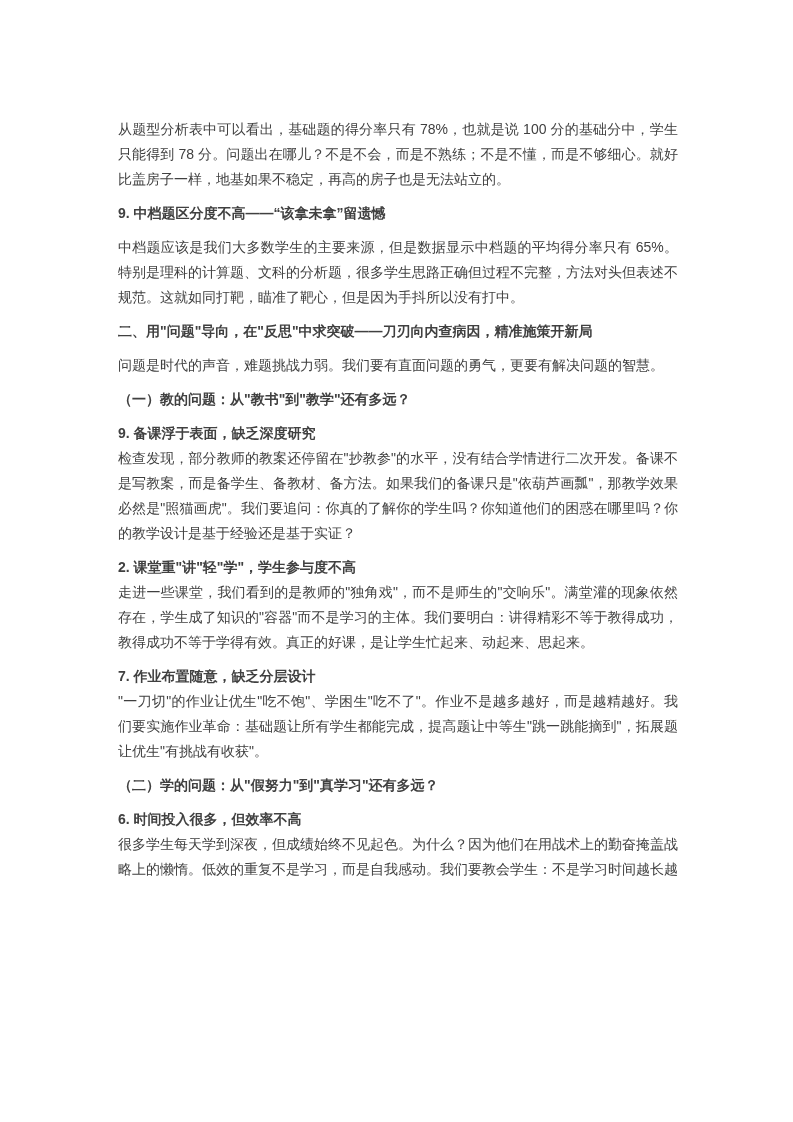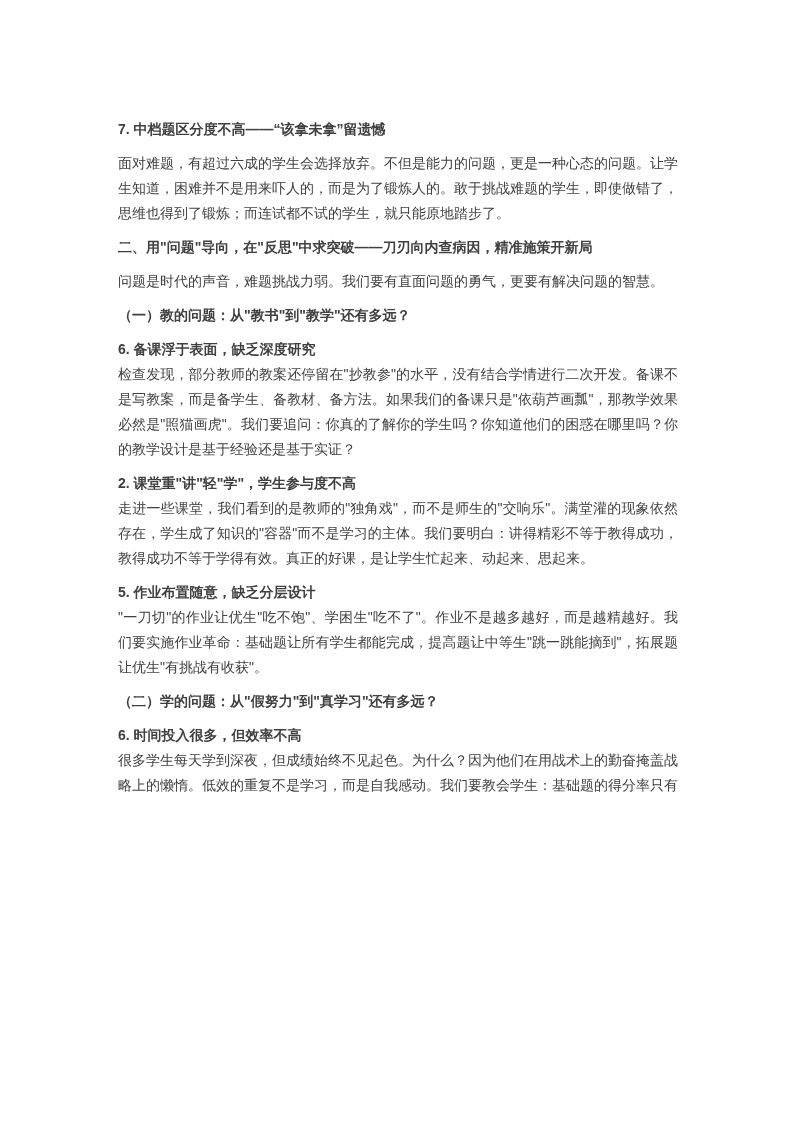--- a/index.html
+++ b/index.html
@@ -27,28 +27,29 @@
   .block { margin: 0 0 9px 0; }
   .heading { font-weight: bold; margin: 0 0 9px 0; }
   .runin { font-weight: bold; margin: 0; }
   .para-tight { margin: 0 0 9px 0; }
 </style>
 </head>
 <body>
 
 <div class="page">
   <div class="content">
-    <p class="heading">7. 中档题区分度不高——“该拿未拿”留遗憾</p>
-    <p class="block">面对难题，有超过六成的学生会选择放弃。不但是能力的问题，更是一种心态的问题。让学生知道，困难并不是用来吓人的，而是为了锻炼人的。敢于挑战难题的学生，即使做错了，思维也得到了锻炼；而连试都不试的学生，就只能原地踏步了。</p>
+    <p class="block">从题型分析表中可以看出，基础题的得分率只有 78%，也就是说 100 分的基础分中，学生只能得到 78 分。问题出在哪儿？不是不会，而是不熟练；不是不懂，而是不够细心。就好比盖房子一样，地基如果不稳定，再高的房子也是无法站立的。</p>
+    <p class="heading">9. 中档题区分度不高——“该拿未拿”留遗憾</p>
+    <p class="block">中档题应该是我们大多数学生的主要来源，但是数据显示中档题的平均得分率只有 65%。特别是理科的计算题、文科的分析题，很多学生思路正确但过程不完整，方法对头但表述不规范。这就如同打靶，瞄准了靶心，但是因为手抖所以没有打中。</p>
     <p class="heading">二、用"问题"导向，在"反思"中求突破——刀刃向内查病因，精准施策开新局</p>
     <p class="block">问题是时代的声音，难题挑战力弱。我们要有直面问题的勇气，更要有解决问题的智慧。</p>
     <p class="heading">（一）教的问题：从"教书"到"教学"还有多远？</p>
-    <p class="runin">6. 备课浮于表面，缺乏深度研究</p>
+    <p class="runin">9. 备课浮于表面，缺乏深度研究</p>
     <p class="para-tight">检查发现，部分教师的教案还停留在"抄教参"的水平，没有结合学情进行二次开发。备课不是写教案，而是备学生、备教材、备方法。如果我们的备课只是"依葫芦画瓢"，那教学效果必然是"照猫画虎"。我们要追问：你真的了解你的学生吗？你知道他们的困惑在哪里吗？你的教学设计是基于经验还是基于实证？</p>
     <p class="runin">2. 课堂重"讲"轻"学"，学生参与度不高</p>
     <p class="para-tight">走进一些课堂，我们看到的是教师的"独角戏"，而不是师生的"交响乐"。满堂灌的现象依然存在，学生成了知识的"容器"而不是学习的主体。我们要明白：讲得精彩不等于教得成功，教得成功不等于学得有效。真正的好课，是让学生忙起来、动起来、思起来。</p>
-    <p class="runin">5. 作业布置随意，缺乏分层设计</p>
+    <p class="runin">7. 作业布置随意，缺乏分层设计</p>
     <p class="para-tight">"一刀切"的作业让优生"吃不饱"、学困生"吃不了"。作业不是越多越好，而是越精越好。我们要实施作业革命：基础题让所有学生都能完成，提高题让中等生"跳一跳能摘到"，拓展题让优生"有挑战有收获"。</p>
     <p class="heading">（二）学的问题：从"假努力"到"真学习"还有多远？</p>
     <p class="runin">6. 时间投入很多，但效率不高</p>
-    <p class="para-tight">很多学生每天学到深夜，但成绩始终不见起色。为什么？因为他们在用战术上的勤奋掩盖战略上的懒惰。低效的重复不是学习，而是自我感动。我们要教会学生：基础题的得分率只有</p>
+    <p class="para-tight">很多学生每天学到深夜，但成绩始终不见起色。为什么？因为他们在用战术上的勤奋掩盖战略上的懒惰。低效的重复不是学习，而是自我感动。我们要教会学生：不是学习时间越长越</p>
   </div>
 </div>
 
 </body></html>

